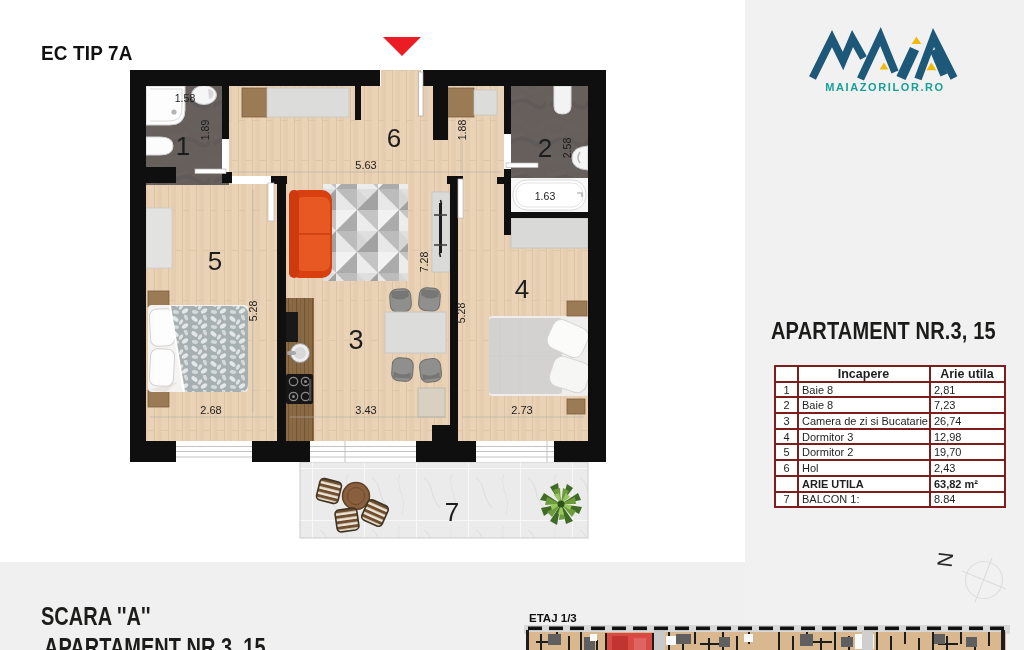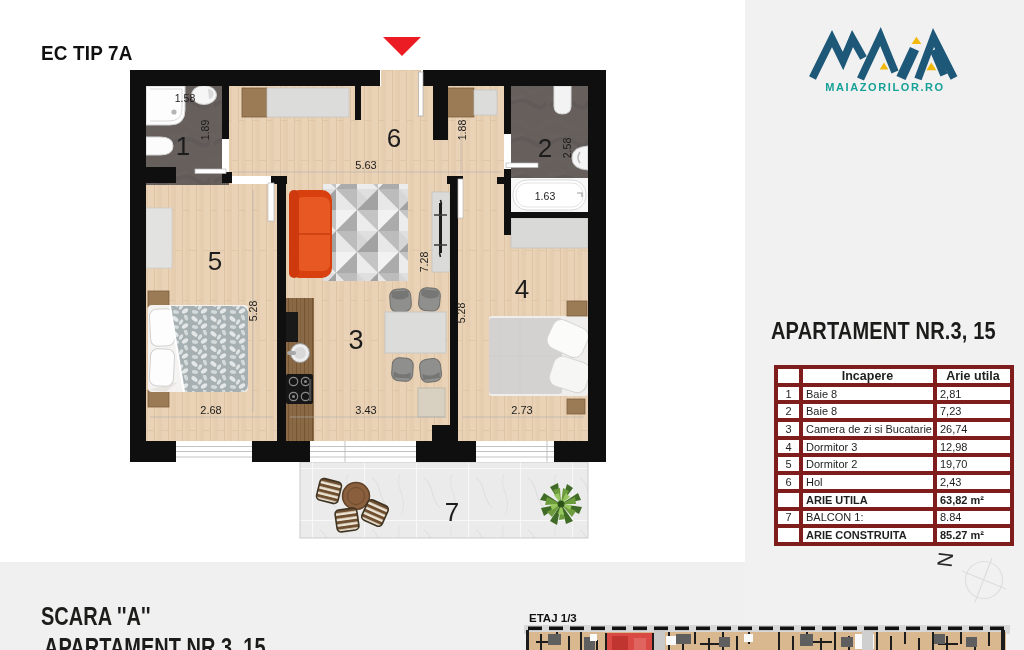--- a/index.html
+++ b/index.html
@@ -1,17 +1,17 @@
 <!DOCTYPE html>
 <html><head>
 <meta charset="utf-8">
 <style>
   html,body{margin:0;padding:0;width:1024px;height:650px;overflow:hidden;background:#ffffff;font-family:"Liberation Sans",sans-serif;}
   .abs{position:absolute;}
-  #areas td{border:4px solid #7f1d1d;height:13.7px;white-space:nowrap;overflow:hidden;line-height:12px;padding-top:0;padding-bottom:0;margin-top:47px;}
+  #areas td{border:2px solid #7f1d1d;height:13.7px;white-space:nowrap;overflow:hidden;line-height:12px;padding-top:0;padding-bottom:0;margin-top:47px;}
   #areas td.c{width:19px;text-align:center;}
   #areas td.n{width:115px;padding-left:3px;}
   #areas td.v{width:69px;padding-left:3px;}
 </style>
 </head>
 <body>
 
 <div class="abs" style="left:745px;top:0;width:279px;height:650px;background:#f1f1f1"></div>
 
 <div class="abs" style="left:0;top:562px;width:745px;height:88px;background:#f0f0f0"></div>
@@ -549,20 +549,15 @@
 <tr style="font-weight:bold;">
           <td class="c"></td>
           <td class="n">ARIE UTILA</td>
           <td class="v">63,82 m²</td>
         </tr>
 <tr>
           <td class="c">7</td>
           <td class="n">BALCON 1:</td>
           <td class="v">8.84</td>
         </tr>
-<tr style="font-weight:bold;">
-          <td class="c"></td>
-          <td class="n">ARIE CONSTRUITA</td>
-          <td class="v">85.27 m²</td>
-        </tr>
 </tbody>
     </table>
 </div>
 
 </body></html>

